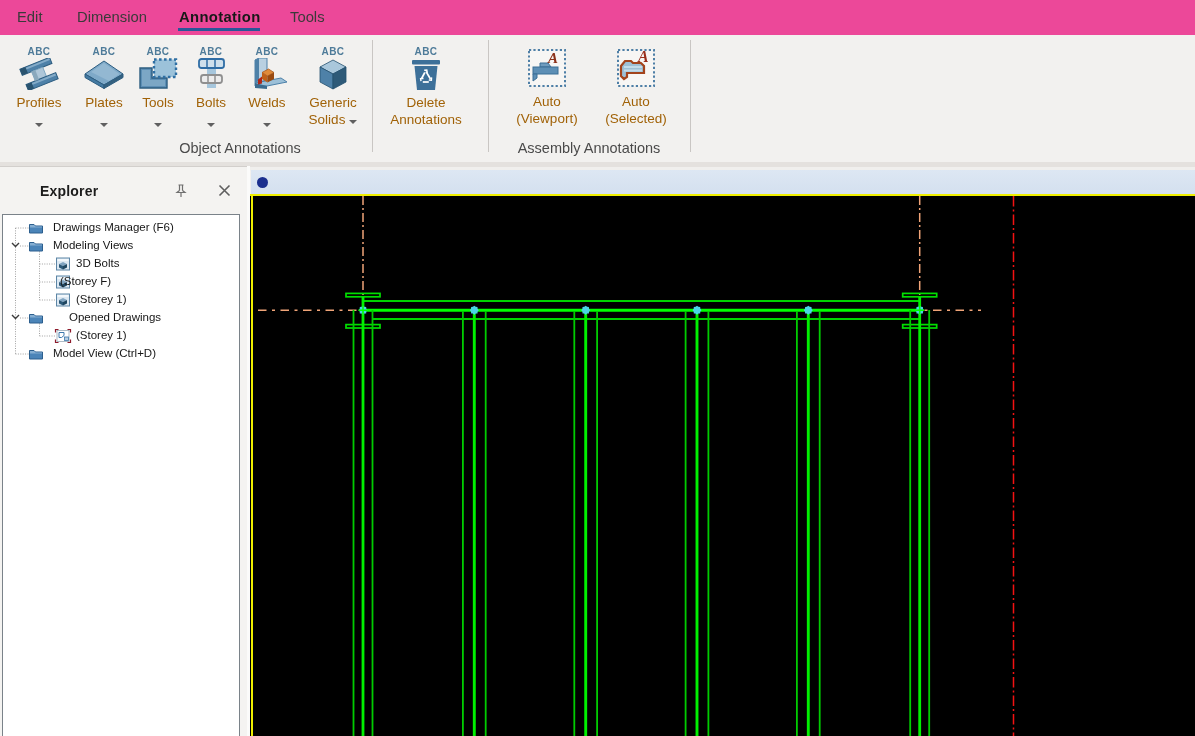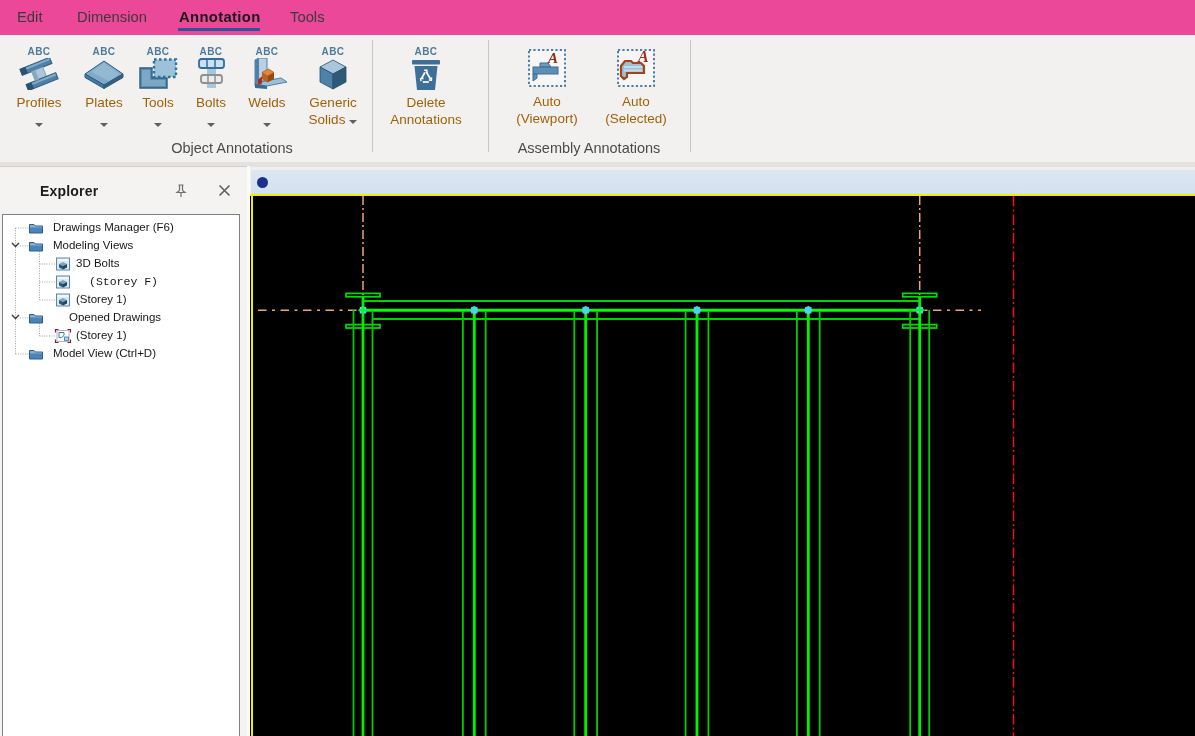--- a/index.html
+++ b/index.html
@@ -169,21 +169,21 @@
       <path d="M5 18 L9 13 L15 13 L17 15 L25 15 L28 18 L28 25 L11 25 L11 29 L8 31 L5 28 Z" fill="#9dc0d6" stroke="#a3441c" stroke-width="2.2"></path>
       <line x1="8" y1="19" x2="26" y2="19" stroke="#c3dcea" stroke-width="2"></line>
       <line x1="8" y1="22.5" x2="26" y2="22.5" stroke="#c3dcea" stroke-width="2"></line>
       <text x="22" y="14" font-family="Liberation Serif,serif" font-size="16" font-style="italic" font-weight="bold" fill="#99301c">A</text>
     </svg>
     <div class="rlabel" style="margin-top:1px;">Auto<br>(Selected)</div>
   </div>
   <div class="vsep" style="left:372px;"></div>
   <div class="vsep" style="left:488px;"></div>
   <div class="vsep" style="left:690px;"></div>
-  <div class="grplabel" style="left:132px;width:200px;">Object Annotations</div>
+  <div class="grplabel" style="left:140px;width:200px;">Object Annotations</div>
   <div class="grplabel" style="left:488px;width:202px;">Assembly Annotations</div>
 </div>
 
 <div id="strip" class="abs"></div>
 <div id="strip2" class="abs"></div>
 
 <div id="explorer" class="abs">
   <div id="exptitle" class="abs">Explorer</div>
   <svg class="abs" style="left:174px;top:17px;" width="14" height="14" viewBox="0 0 14 14">
     <g stroke="#6f6f6f" stroke-width="1.2" fill="none">
@@ -243,21 +243,21 @@
       <use href="#viewicon" x="53" y="58.5"></use>
       <use href="#viewicon" x="53" y="76.5"></use>
       <use href="#chev" x="9" y="98"></use>
       <use href="#folder" x="26" y="95"></use>
       <use href="#drawicon" x="52" y="112"></use>
       <use href="#folder" x="26" y="131"></use>
     </svg>
     <div class="trow" style="left:50px;top:6px;">Drawings Manager (F6)</div>
     <div class="trow" style="left:50px;top:24px;">Modeling Views</div>
     <div class="trow" style="left:73px;top:42px;">3D Bolts</div>
-    <div class="trow" style="left:86px;top:60px;font-family:Liberation Mono, monospace;">(Storey F)</div>
+    <div class="trow" style="left:57px;top:60px;">(Storey F)</div>
     <div class="trow" style="left:73px;top:78px;">(Storey 1)</div>
     <div class="trow" style="left:66px;top:96px;">Opened Drawings</div>
     <div class="trow" style="left:73px;top:114px;">(Storey 1)</div>
     <div class="trow" style="left:50px;top:132px;">Model View (Ctrl+D)</div>
   </div>
 </div>
 <div id="vdiv" class="abs"></div>
 
 <div id="vp" class="abs">
   <div id="vptitle"></div>

